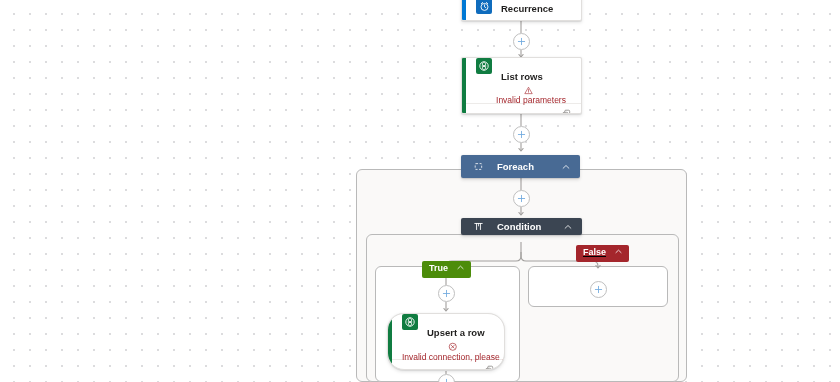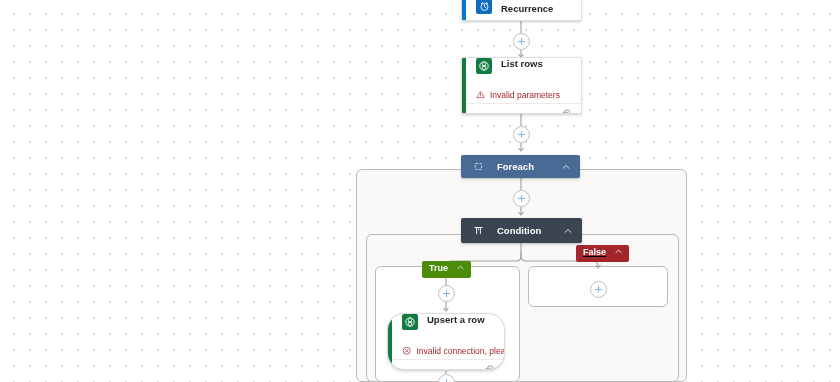--- a/index.html
+++ b/index.html
@@ -75,26 +75,28 @@
     display: flex;
     align-items: center;
     justify-content: center;
   }
   .card-title {
     font-size: 9.5px;
     font-weight: bold;
     color: #201f1e;
     margin-left: 9px;
     white-space: nowrap;
+    margin-top: 13px;
   }
   .card-error {
     display: flex;
     align-items: center;
     padding-left: 14px;
     height: 17px;
+    flex-direction: column;
   }
   .card-error .etxt {
     font-size: 8.5px;
     color: #a4262c;
     margin-left: 5px;
     white-space: nowrap;
   }
   .card-foot {
     border-top: 1px solid #edebe9;
     height: 19px;
@@ -263,21 +265,21 @@
       </svg>
     </span>
     <span class="sh-title">Foreach</span>
     <span class="sh-chev">
       <svg width="10" height="10" viewBox="0 0 16 16">
         <path d="M3.4,10 L8,5.6 L12.6,10" fill="none" stroke="#ffffff" stroke-width="1.25" stroke-linecap="round" stroke-linejoin="round"></path>
       </svg>
     </span>
   </div>
 
-  <div class="scope-head" style="left:461px; top:218px; width:121px; height:25px; background:#3b4552;">
+  <div class="scope-head" style="left:461px; top:218px; width:121px; height:17px; background:#3b4552;">
     <span class="sh-ico">
       <svg width="11" height="11" viewBox="0 0 16 16">
         <path d="M2.6,3.6 L13.4,3.6" stroke="#ffffff" stroke-width="1.3" stroke-linecap="round"></path>
         <path d="M5.2,3.6 L5.2,12.4 M10.8,3.6 L10.8,12.4" stroke="#ffffff" stroke-width="1.3" stroke-linecap="round"></path>
         <path d="M8,3.6 L8,7.2" stroke="#ffffff" stroke-width="1.1" stroke-linecap="round"></path>
       </svg>
     </span>
     <span class="sh-title">Condition</span>
     <span class="sh-chev">
       <svg width="10" height="10" viewBox="0 0 16 16">

